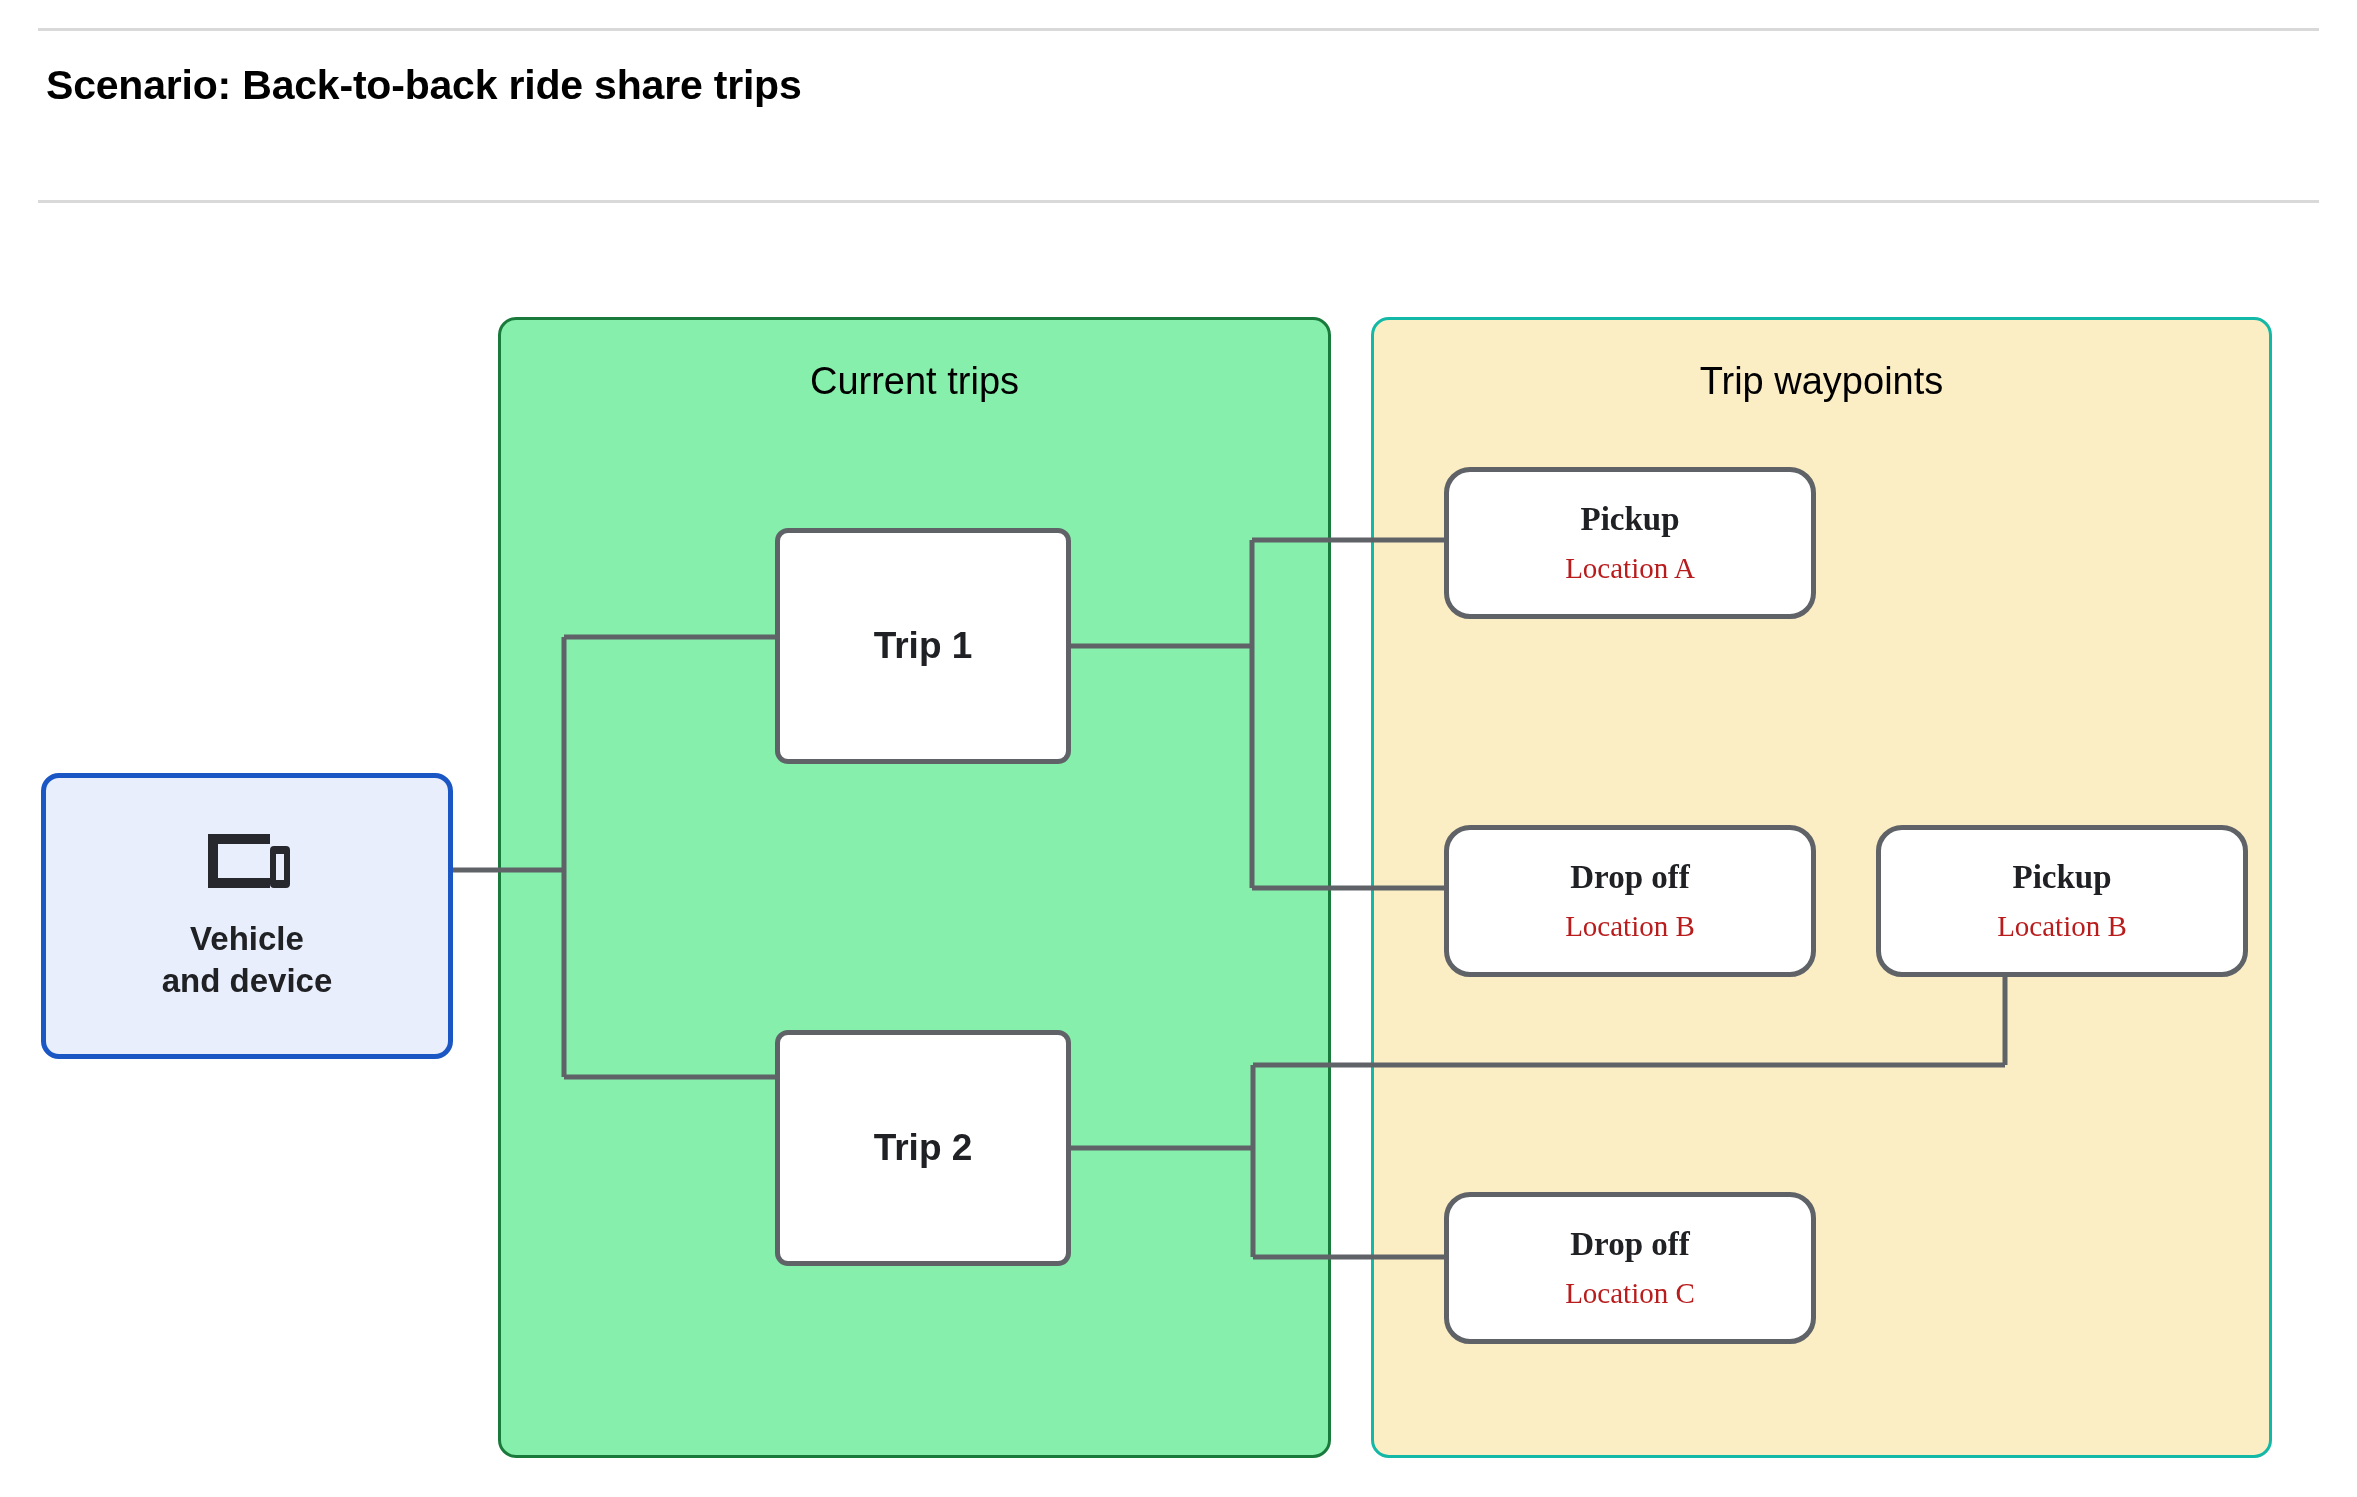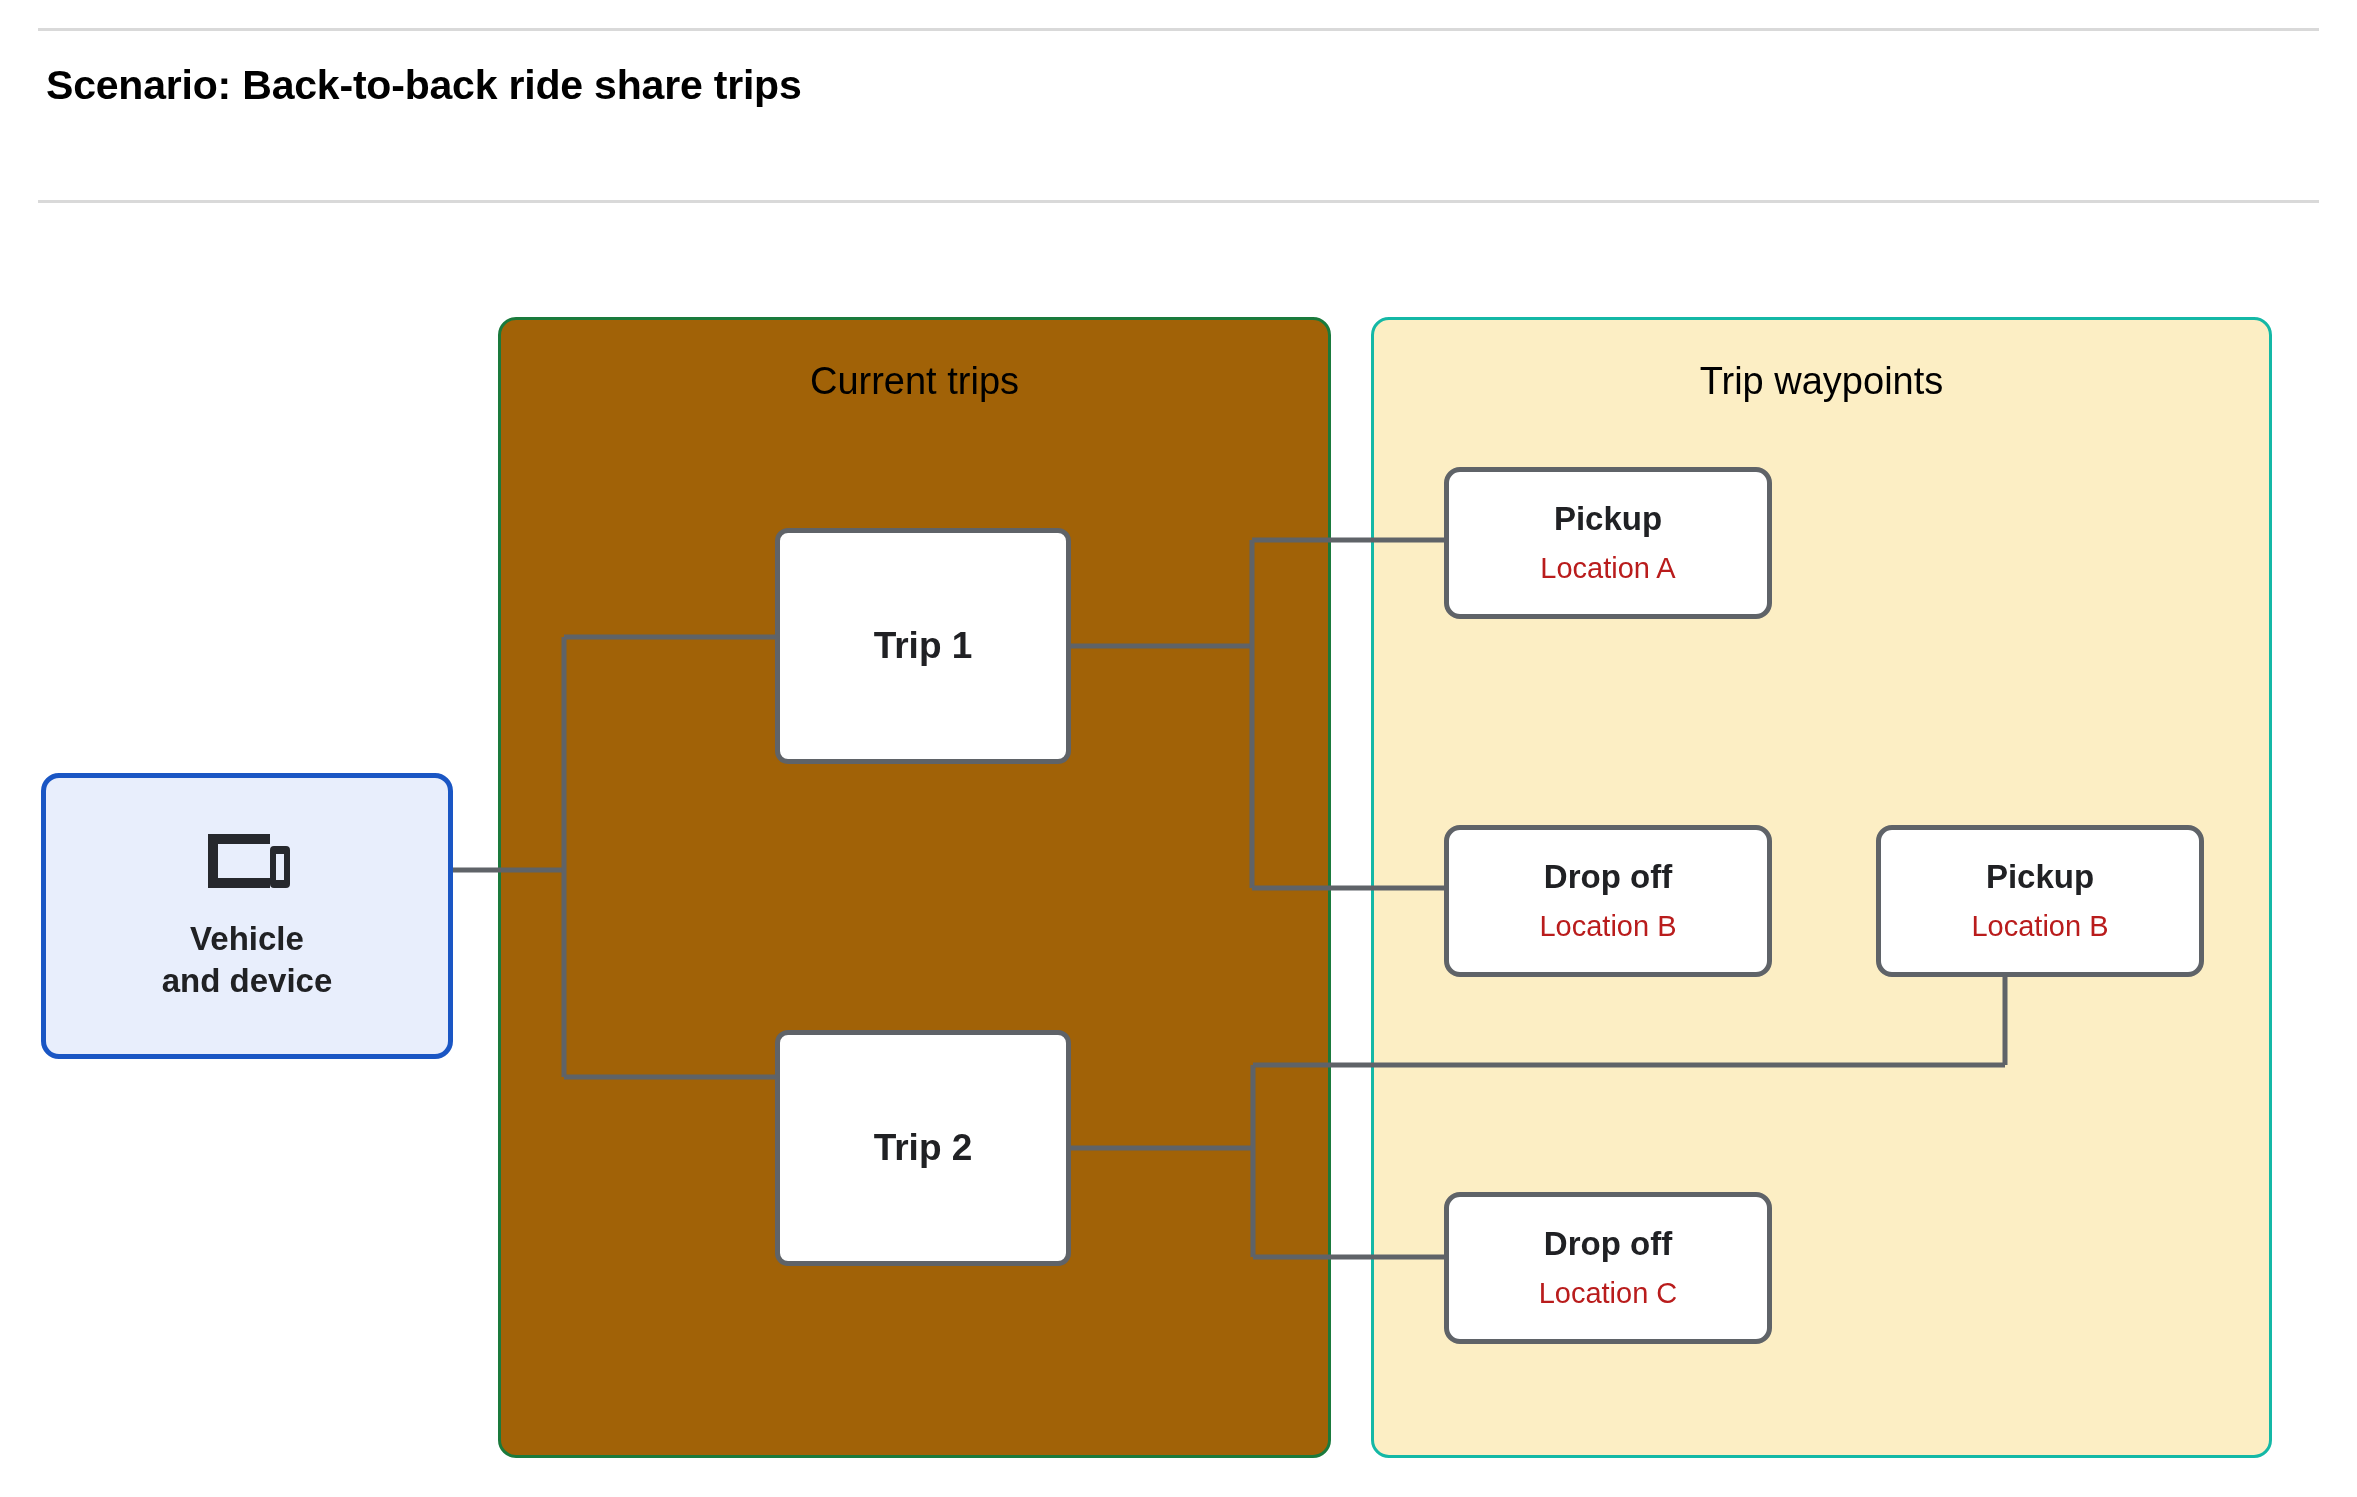--- a/index.html
+++ b/index.html
@@ -54,21 +54,21 @@
   .panel {
     position: absolute;
     border-radius: 18px;
     box-sizing: border-box;
   }
   #panel-current-trips {
     left: 498px;
     top: 317px;
     width: 833px;
     height: 1141px;
-    background: #a16207;
+    background: #86efac;
     border: 3px solid #1a7a3c;
   }
   #panel-trip-waypoints {
     left: 1371px;
     top: 317px;
     width: 901px;
     height: 1141px;
     background: #fceec4;
     border: 3px solid #14b8a6;
   }
@@ -112,23 +112,24 @@
   .trip-label {
     font-size: 37px;
     font-weight: bold;
     color: #202124;
   }
   #node-trip-1 { left: 775px; top: 528px; }
   #node-trip-2 { left: 775px; top: 1030px; }
 
   .waypoint-node {
     border: 5px solid #5f6368;
-    border-radius: 16px;
-    width: 328px;
+    border-radius: 26px;
+    width: 372px;
     height: 152px;
+    font-family: Liberation Serif, serif;
   }
   .waypoint-kind {
     font-size: 33px;
     font-weight: bold;
     color: #202124;
     line-height: 1.18;
   }
   .waypoint-location {
     font-size: 29px;
     font-weight: normal;

